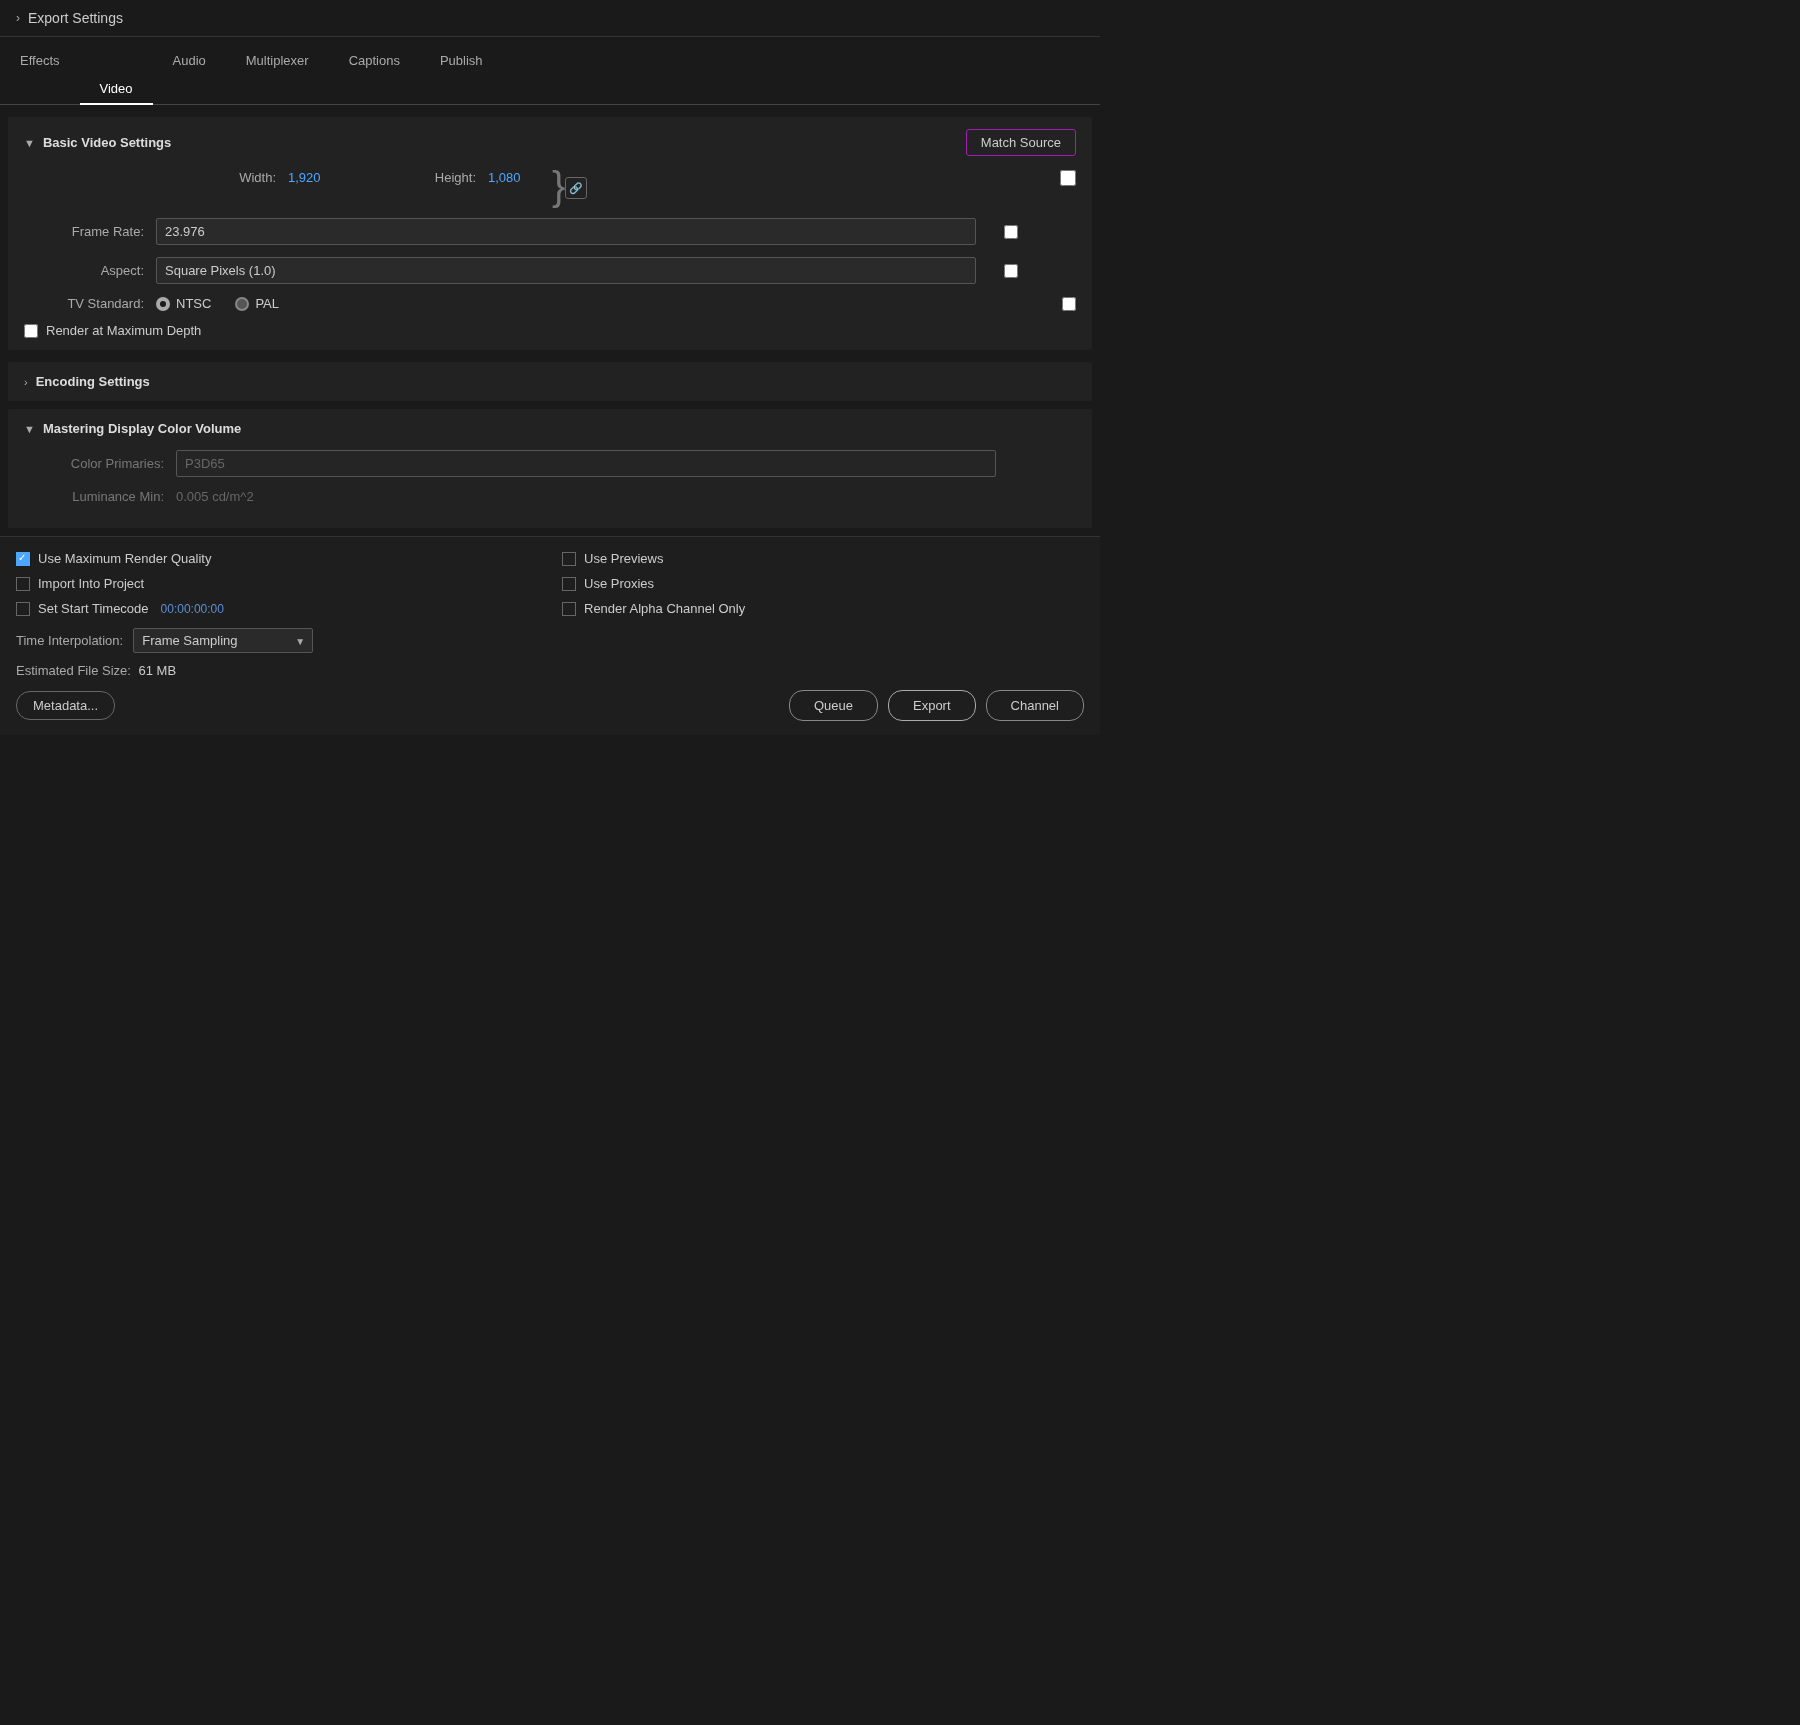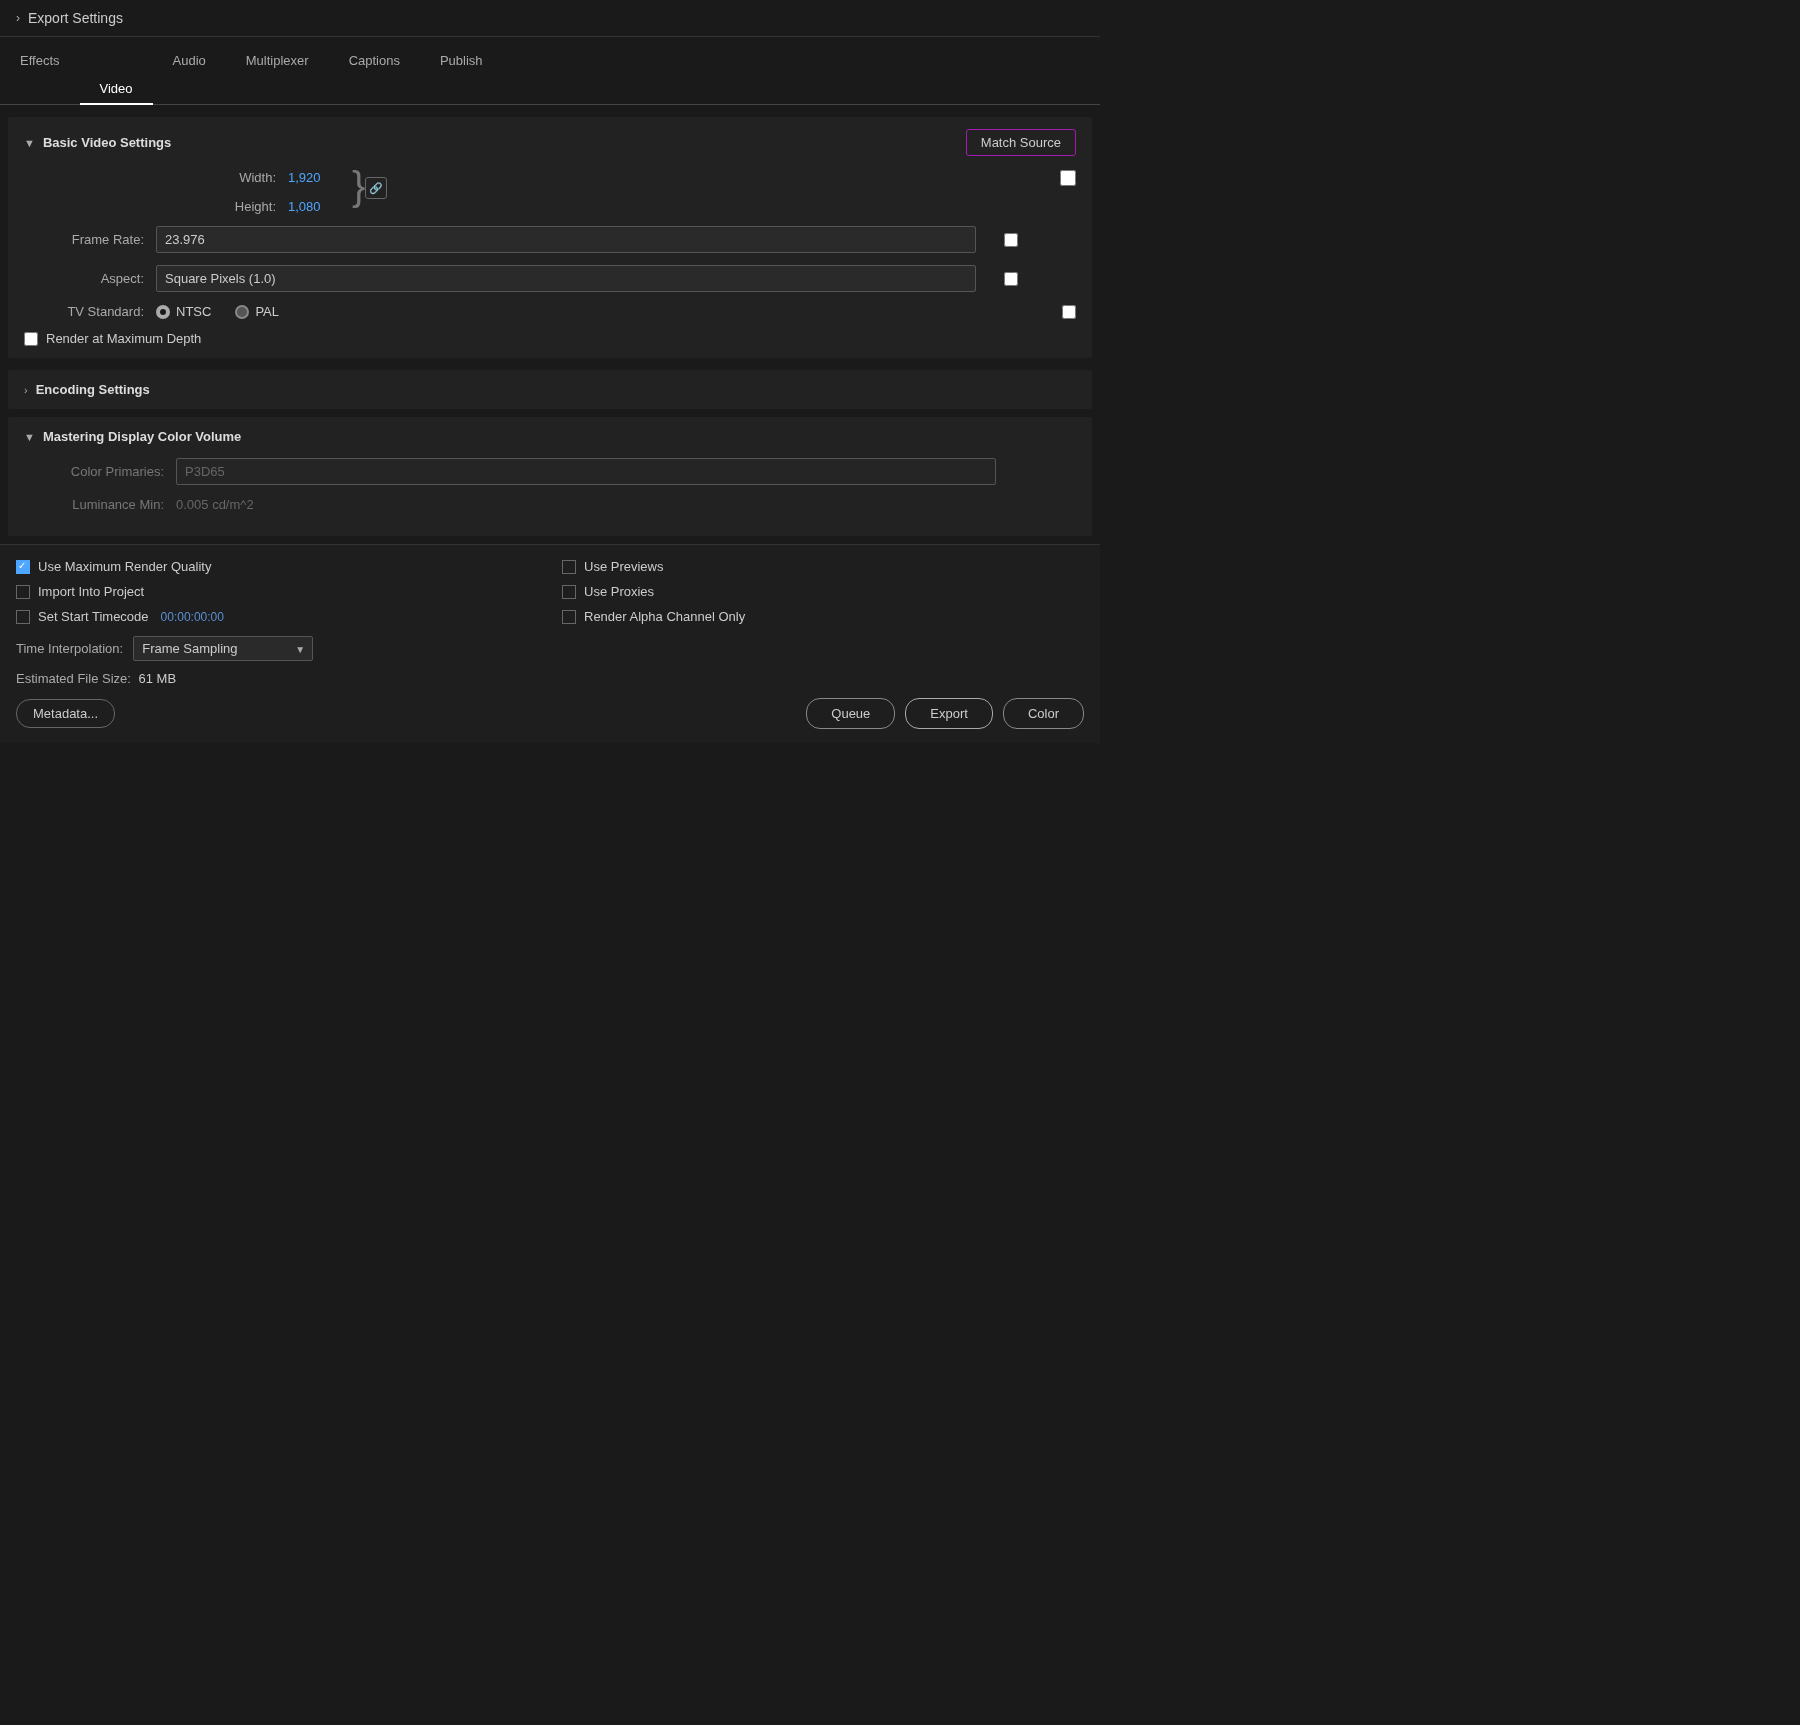--- a/index.html
+++ b/index.html
@@ -333,22 +333,21 @@
     .action-btn.primary {
       border-color: #aaa;
     }
     .field-row-dim {
       display: flex;
       align-items: flex-start;
       margin-bottom: 12px;
     }
     .dim-values-col {
       display: flex;
-      flex-direction: column;
-      gap: 14px;
+      gap: 8px;
     }
     .bracket-connector {
       display: flex;
       align-items: center;
       margin: 0 4px;
     }
     .bracket-char {
       font-size: 40px;
       font-weight: 100;
       color: #777;
@@ -535,16 +534,16 @@
   <div class="file-size-row">
     <span>Estimated File Size:</span>
     <span class="file-size-value">61 MB</span>
   </div>
 
   <div class="action-buttons">
     <button class="metadata-btn">Metadata...</button>
     <div class="right-buttons">
       <button class="action-btn">Queue</button>
       <button class="action-btn primary">Export</button>
-      <button class="action-btn">Color</button>
+      <button class="action-btn">Channel</button>
     </div>
   </div>
 </div>
 
 </body></html>

